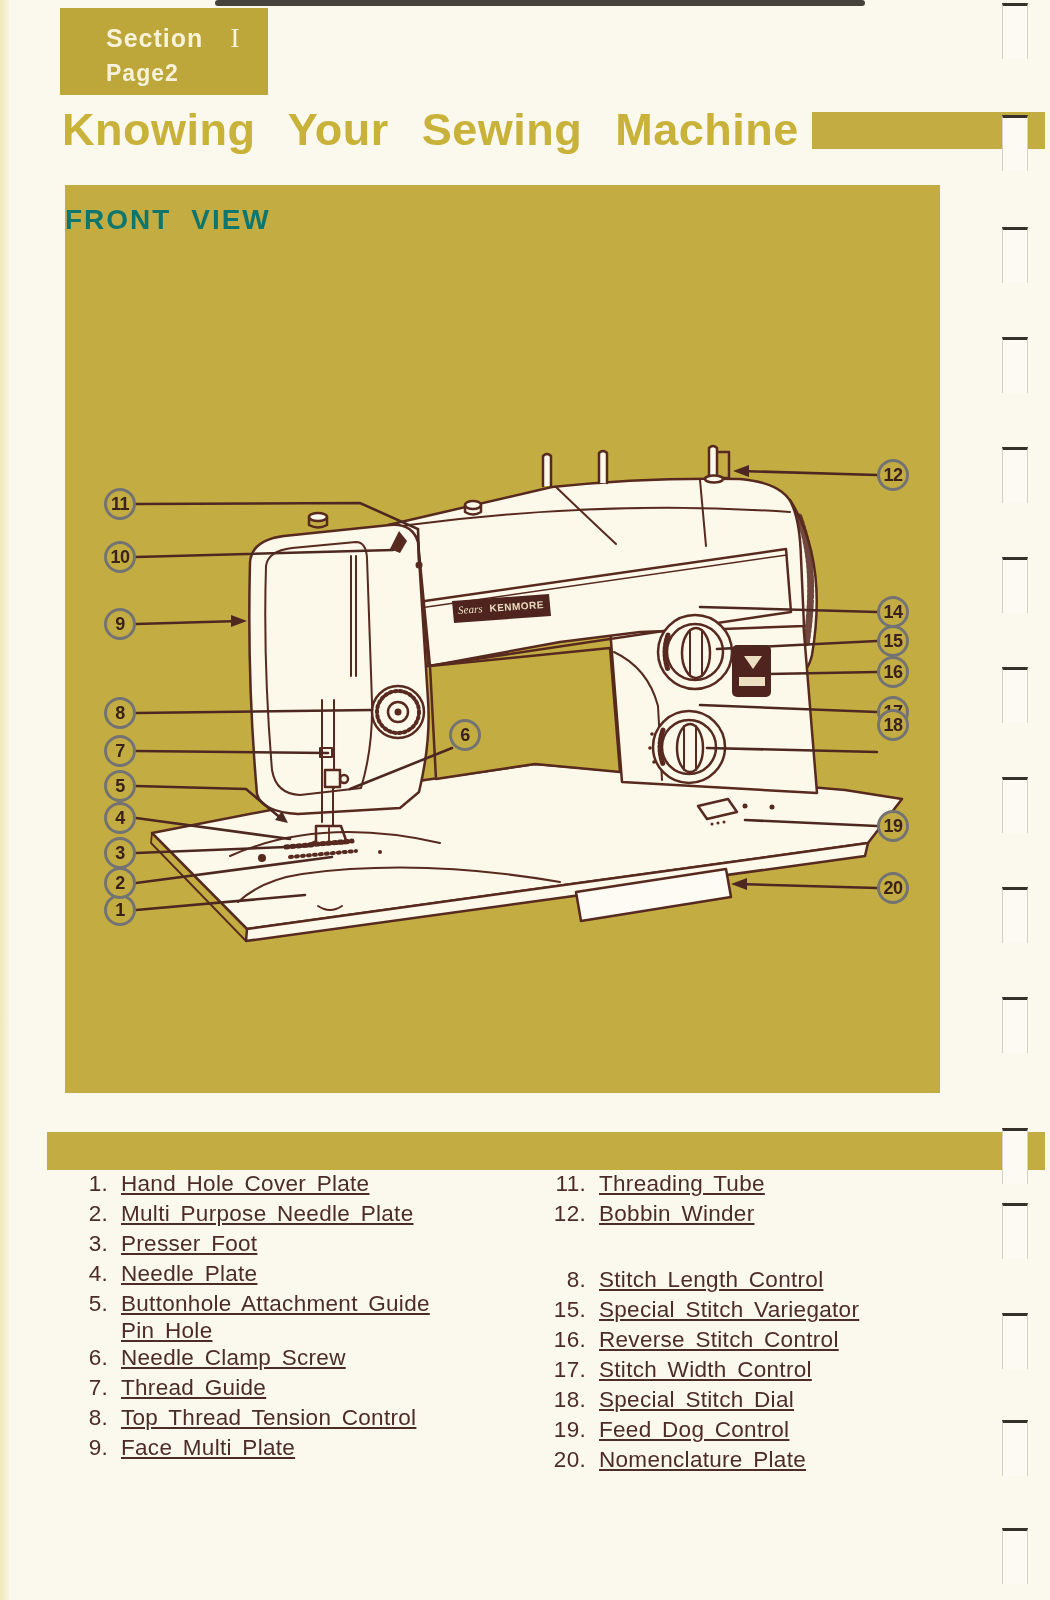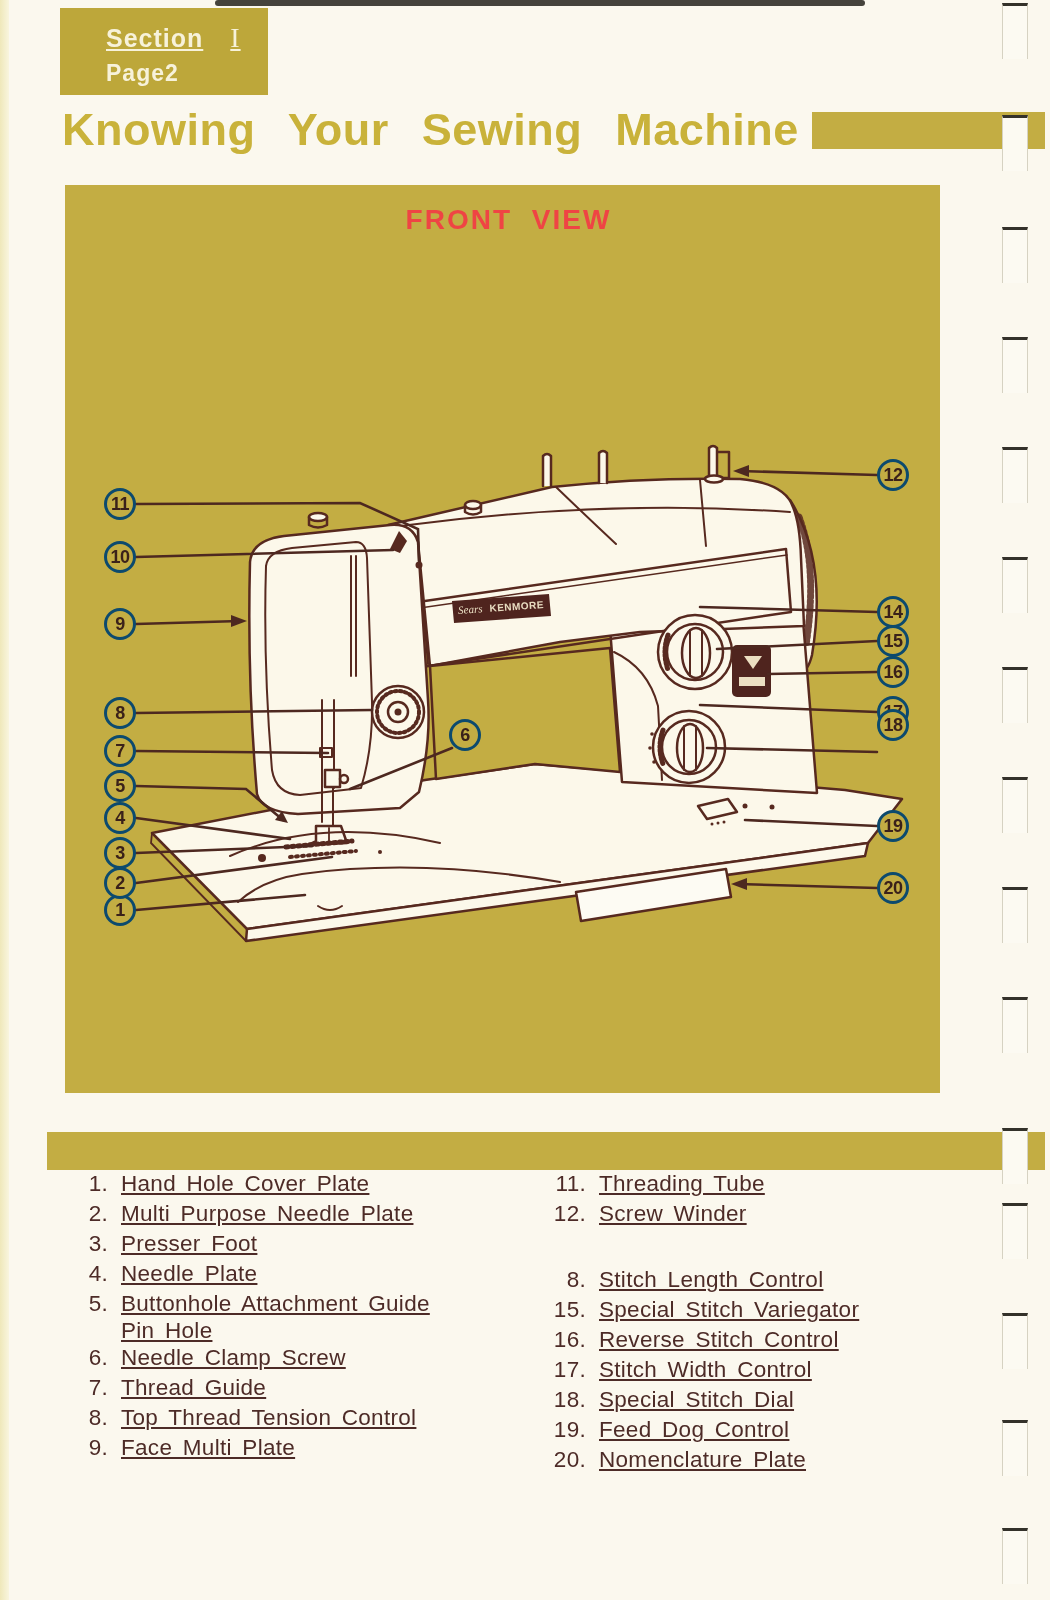--- a/index.html
+++ b/index.html
@@ -7,36 +7,36 @@
   .abs{position:absolute;}
   #page{position:absolute;left:0;top:0;width:1050px;height:1600px;background:#fbf8ee;}
 
   
   .page-edge-left{left:0;top:0;width:9px;height:1600px;background:linear-gradient(90deg,#efe8ba,#f9f5de);}
   
   .scan-bar{left:215px;top:0;width:650px;height:6px;background:#35332c;border-radius:3px;opacity:.92;}
 
   
   .badge{left:60px;top:8px;width:208px;height:87px;background:#bda73a;color:#f7f2da;padding:14px 0 0 46px;box-sizing:border-box;}
-  .badge .row1{font-size:25px;font-weight:bold;letter-spacing:1px;display:flex;gap:27px;align-items:baseline;text-decoration:underline;}
+  .badge .row1{font-size:25px;font-weight:bold;letter-spacing:1px;display:flex;gap:27px;align-items:baseline;}
   .badge .row1 .roman{font-family:"Liberation Serif",serif;font-weight:normal;font-size:28px;}
   .badge .row2{margin-top:6px;font-size:23px;font-weight:bold;letter-spacing:1px;display:flex;}
 
   .page-title{left:62px;top:104px;font-size:45px;font-weight:bold;color:#c9b23a;letter-spacing:.5px;word-spacing:20px;white-space:nowrap;}
   .title-bar{left:812px;top:112px;width:233px;height:37px;background:#c3ad43;}
 
   .panel{left:65px;top:185px;width:875px;height:908px;background:#c3ad43;}
-  .panel-heading{left:65px;top:204px;width:887px;text-align:center;font-size:28px;font-weight:bold;color:#ef4444;letter-spacing:2px;word-spacing:10px;}
+  .panel-heading{left:65px;top:204px;width:887px;font-size:28px;font-weight:bold;color:#0f766e;letter-spacing:2px;word-spacing:10px;}
 
   .bottom-bar{left:47px;top:1132px;width:998px;height:38px;background:#c3ad43;}
 
   svg.diagram{left:0;top:0;width:1050px;height:1600px;z-index:2;pointer-events:none;}
 
   
-  .callout{width:32px;height:32px;border-radius:50%;border:3px solid #0c4a6e;background:#c3ad43;color:#3a211a;
+  .callout{width:32px;height:32px;border-radius:50%;border:3px solid #737373;background:#c3ad43;color:#3a211a;
            font-size:18px;font-weight:bold;text-align:center;line-height:26px;box-sizing:border-box;z-index:3;letter-spacing:-.5px;}
 
   
   .logo-text{left:449px;top:596px;width:104px;height:22px;z-index:3;transform:rotate(-4deg);display:flex;gap:7px;justify-content:center;align-items:center;color:#e8dcc0;}
   .logo-text .brand{font-family:"Liberation Serif",serif;font-style:italic;font-size:11px;}
   .logo-text .model{font-size:10px;font-weight:bold;letter-spacing:.5px;}
 
   
   .legend-col{z-index:2;color:#4d2b27;font-size:22.5px;letter-spacing:.3px;word-spacing:4px;}
   .legend-left{left:62px;top:1170px;width:440px;}
@@ -286,21 +286,21 @@
       </div>
   </div>
 
   <div class="abs legend-col legend-right">
     <div class="lrow">
         <span class="lnum">11.</span>
         <span class="llabel">Threading Tube</span>
       </div>
     <div class="lrow">
         <span class="lnum">12.</span>
-        <span class="llabel">Screw Winder</span>
+        <span class="llabel">Bobbin Winder</span>
       </div>
     <div class="lrow spacer">
         <span class="lnum"></span>
         <span class="llabel"></span>
       </div>
     <div class="lrow">
         <span class="lnum">8.</span>
         <span class="llabel">Stitch Length Control</span>
       </div>
     <div class="lrow">

